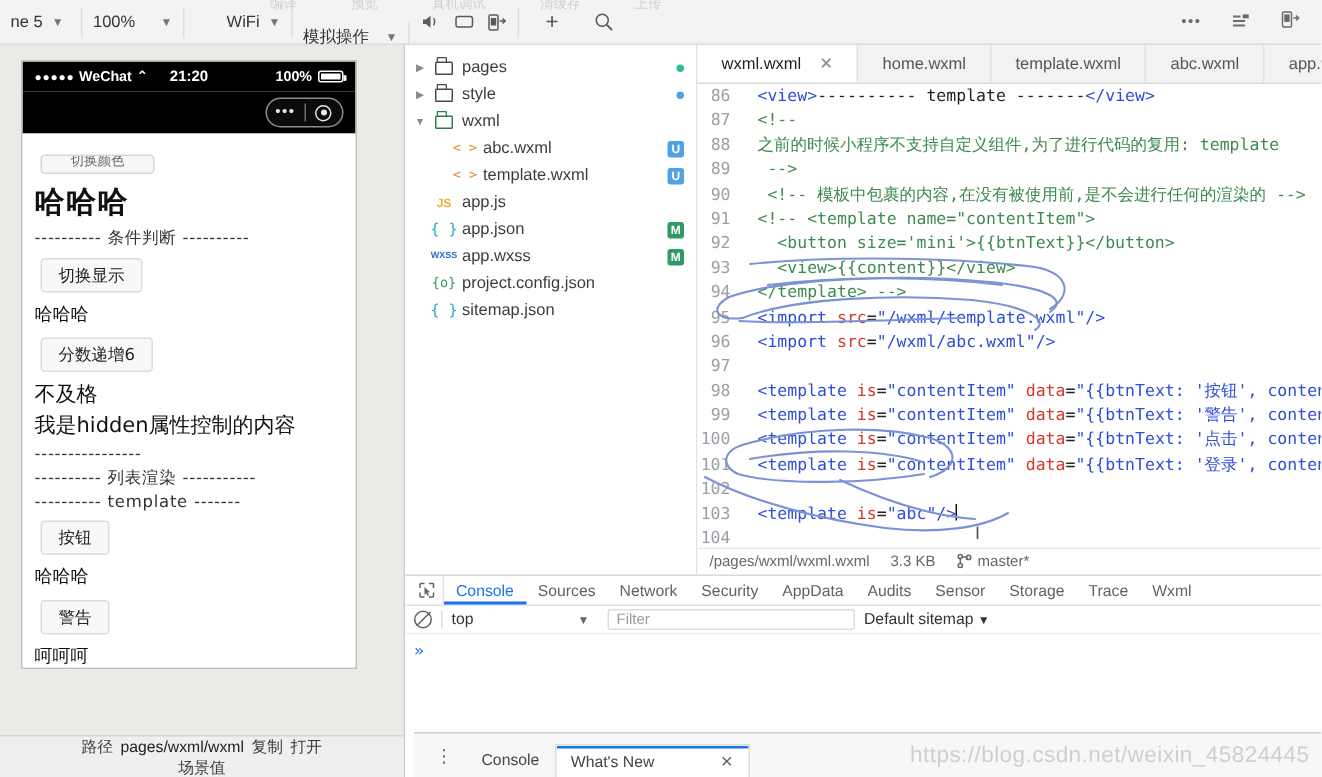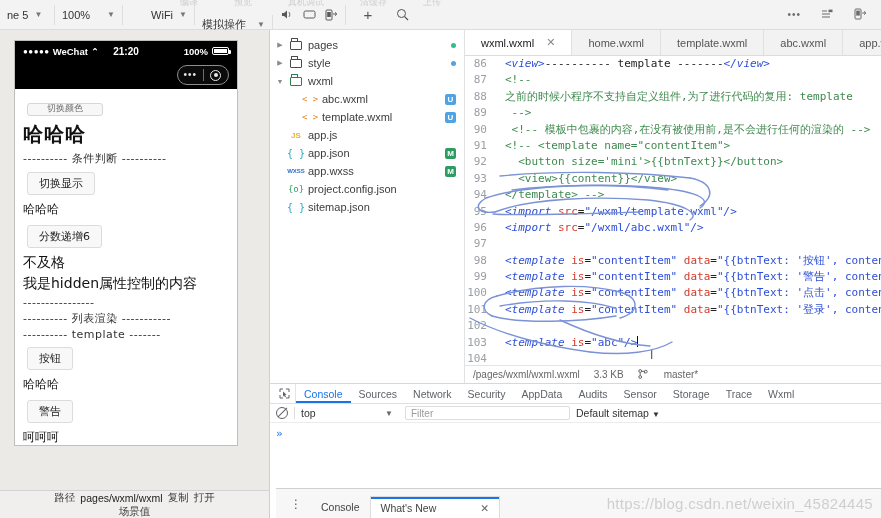--- a/index.html
+++ b/index.html
@@ -119,21 +119,21 @@
   .ed-tab.active { background:#fff; color:#222; }
   .ed-tab .x { color:#888; font-size:11px; }
 
   .code-wrap { flex:1; position:relative; overflow:hidden; background:#fff; }
   .code { font-family:"DejaVu Sans Mono", monospace; font-size:11px;
           line-height:16.4px; white-space:pre; }
   .cline { display:flex; height:16.4px; }
   .gut { width:30px; flex:0 0 30px; text-align:right; padding-right:8px;
          color:#9aa0a6; user-select:none; }
   .ctext { flex:1; padding-left:10px; overflow:hidden; }
-  .t-tag { color:#2d4ed8;font-style:italic; }
+  .t-tag { color:#2d4ed8; }
   .t-attr { color:#d33a2c; }
   .t-str { color:#2d4ed8; }
   .t-com { color:#3f8a4f; }
   .t-plain { color:#222; }
   .t-cn { color:#3f8a4f; }
   .t-cnv { color:#2d4ed8; }
   .caret { display:inline-block; width:1px; height:11px; background:#111;
            vertical-align:-1px; }
   .ibeam { position:absolute; color:#555; font-size:12px; }
 
@@ -444,21 +444,21 @@
                 <span>app.wxss</span>
               </div>
             </div>
           <div class="code-wrap">
             <div class="code" id="code-lines"><div class="cline"><div class="gut">86</div><div class="ctext"><span class="t-tag">&lt;view&gt;</span><span class="t-plain">---------- template -------</span><span class="t-tag">&lt;/view&gt;</span></div></div><div class="cline"><div class="gut">87</div><div class="ctext"><span class="t-com">&lt;!--</span></div></div><div class="cline"><div class="gut">88</div><div class="ctext"><span class="t-cn">之前的时候小程序不支持自定义组件,为了进行代码的复用: template</span></div></div><div class="cline"><div class="gut">89</div><div class="ctext"><span class="t-com"> --&gt;</span></div></div><div class="cline"><div class="gut">90</div><div class="ctext"><span class="t-com"> &lt;!-- 模板中包裹的内容,在没有被使用前,是不会进行任何的渲染的 --&gt;</span></div></div><div class="cline"><div class="gut">91</div><div class="ctext"><span class="t-com">&lt;!-- &lt;template name="contentItem"&gt;</span></div></div><div class="cline"><div class="gut">92</div><div class="ctext"><span class="t-com">  &lt;button size='mini'&gt;{{btnText}}&lt;/button&gt;</span></div></div><div class="cline"><div class="gut">93</div><div class="ctext"><span class="t-com">  &lt;view&gt;{{content}}&lt;/view&gt;</span></div></div><div class="cline"><div class="gut">94</div><div class="ctext"><span class="t-com">&lt;/template&gt; --&gt;</span></div></div><div class="cline"><div class="gut">95</div><div class="ctext"><span class="t-tag">&lt;import </span><span class="t-attr">src</span><span class="t-plain">=</span><span class="t-str">"/wxml/template.wxml"</span><span class="t-tag">/&gt;</span></div></div><div class="cline"><div class="gut">96</div><div class="ctext"><span class="t-tag">&lt;import </span><span class="t-attr">src</span><span class="t-plain">=</span><span class="t-str">"/wxml/abc.wxml"</span><span class="t-tag">/&gt;</span></div></div><div class="cline"><div class="gut">97</div><div class="ctext"></div></div><div class="cline"><div class="gut">98</div><div class="ctext"><span class="t-tag">&lt;template </span><span class="t-attr">is</span><span class="t-plain">=</span><span class="t-str">"contentItem"</span><span class="t-plain"> </span><span class="t-attr">data</span><span class="t-plain">=</span><span class="t-str">"{{btnText: </span><span class="t-cnv">'按钮'</span><span class="t-str">, content:</span></div></div><div class="cline"><div class="gut">99</div><div class="ctext"><span class="t-tag">&lt;template </span><span class="t-attr">is</span><span class="t-plain">=</span><span class="t-str">"contentItem"</span><span class="t-plain"> </span><span class="t-attr">data</span><span class="t-plain">=</span><span class="t-str">"{{btnText: </span><span class="t-cnv">'警告'</span><span class="t-str">, content:</span></div></div><div class="cline"><div class="gut">100</div><div class="ctext"><span class="t-tag">&lt;template </span><span class="t-attr">is</span><span class="t-plain">=</span><span class="t-str">"contentItem"</span><span class="t-plain"> </span><span class="t-attr">data</span><span class="t-plain">=</span><span class="t-str">"{{btnText: </span><span class="t-cnv">'点击'</span><span class="t-str">, content:</span></div></div><div class="cline"><div class="gut">101</div><div class="ctext"><span class="t-tag">&lt;template </span><span class="t-attr">is</span><span class="t-plain">=</span><span class="t-str">"contentItem"</span><span class="t-plain"> </span><span class="t-attr">data</span><span class="t-plain">=</span><span class="t-str">"{{btnText: </span><span class="t-cnv">'登录'</span><span class="t-str">, content:</span></div></div><div class="cline"><div class="gut">102</div><div class="ctext"></div></div><div class="cline"><div class="gut">103</div><div class="ctext"><span class="t-tag">&lt;template </span><span class="t-attr">is</span><span class="t-plain">=</span><span class="t-str">"abc"</span><span class="t-tag">/&gt;</span><span class="caret"></span></div></div><div class="cline"><div class="gut">104</div><div class="ctext"></div></div></div>
             <span class="ibeam" style="left:185px;top:292px;">I</span>
           </div>
           <div class="ed-status">
             <span>/pages/wxml/wxml.wxml</span>
             <span>3.3 KB</span>
-            <span style="display:flex;gap:16px;">
+            <span style="display:flex;gap:4px;">
               <svg width="10" height="10" viewBox="0 0 10 10">
                   <circle cx="2.2" cy="2" r="1.4" stroke="#666" fill="none"></circle>
                   <circle cx="2.2" cy="8" r="1.4" stroke="#666" fill="none"></circle>
                   <circle cx="7.8" cy="2.6" r="1.4" stroke="#666" fill="none"></circle>
                   <path d="M2.2 3.4v3.2M3.6 2.3h2.8v2" stroke="#666" fill="none"></path>
                 </svg>
               <span>master*</span>
             </span>
           </div>
         </div>

